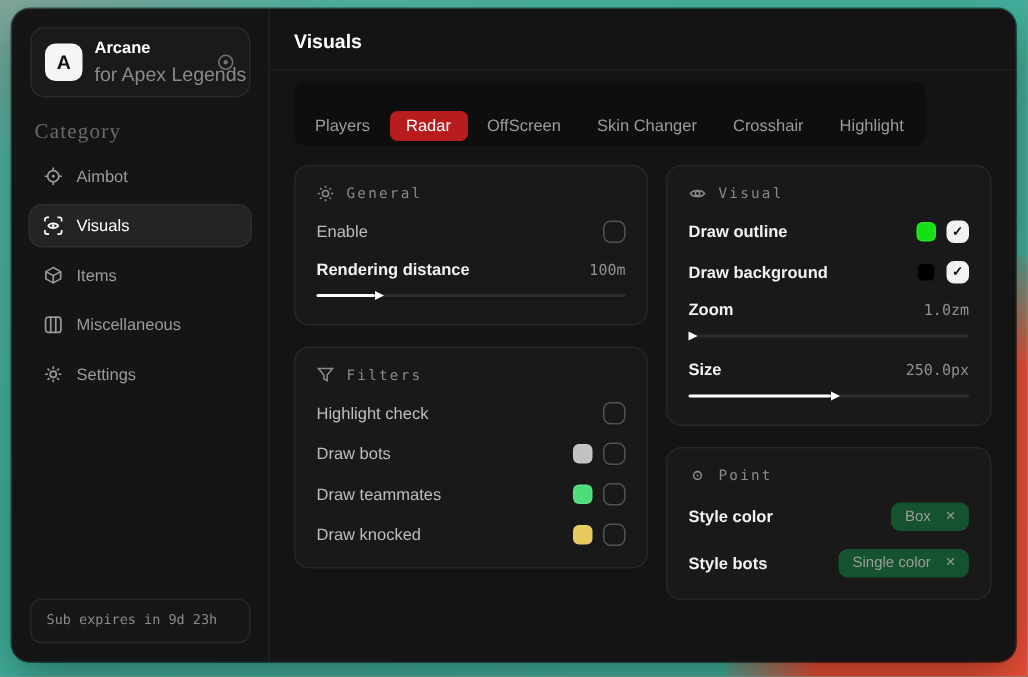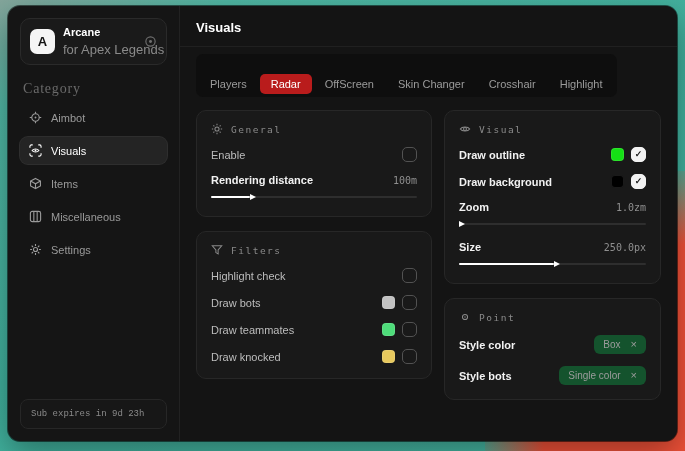--- a/index.html
+++ b/index.html
@@ -34,21 +34,21 @@
   .category{margin:16px 3px 7px;color:#6a6a6a;font-size:14px;
     font-family:Liberation Serif, serif;letter-spacing:.8px;}
   .nav{display:flex;flex-direction:column;gap:6px;}
   .nav-item{display:flex;align-items:center;gap:9px;padding:7px 9px;
     border-radius:8px;color:#9a9a9a;font-size:11px;cursor:pointer;}
   .nav-item.selected{background:#242424;color:#fff;box-shadow:0 0 0 1px #2e2e2e;}
   .nav-icon{display:flex;flex-shrink:0;}
   .spacer{flex:1;}
   .status-box{border:1px solid #272727;border-radius:8px;padding:9px 10px;
     font-family:"DejaVu Sans Mono",monospace;background:#171717;}
-  .status-line1{color:#8a8a8a;font-size:9px;white-space:nowrap;font-family:Liberation Mono, monospace;}
+  .status-line1{color:#8a8a8a;font-size:9px;white-space:nowrap;}
   .status-line2{color:#cfcfcf;font-size:9px;margin-top:5px;white-space:nowrap;}
 
   
   .main{flex:1;display:flex;flex-direction:column;min-width:0;background:#141414;}
   .main-header{padding:14px 16px 11px;border-bottom:1px solid #202020;}
   .main-title{font-size:13px;font-weight:700;color:#fff;}
   .main-body{padding:7px 16px 16px;}
   .tabbar{display:inline-flex;background:#0e0e0e;border-radius:7px;padding:3px;gap:2px;}
   .tab{border:none;background:transparent;color:#9b9b9b;font-size:11px;
     padding:4px 11px;border-radius:5px;font-family:inherit;cursor:pointer;white-space:nowrap;margin-top:17px;}

